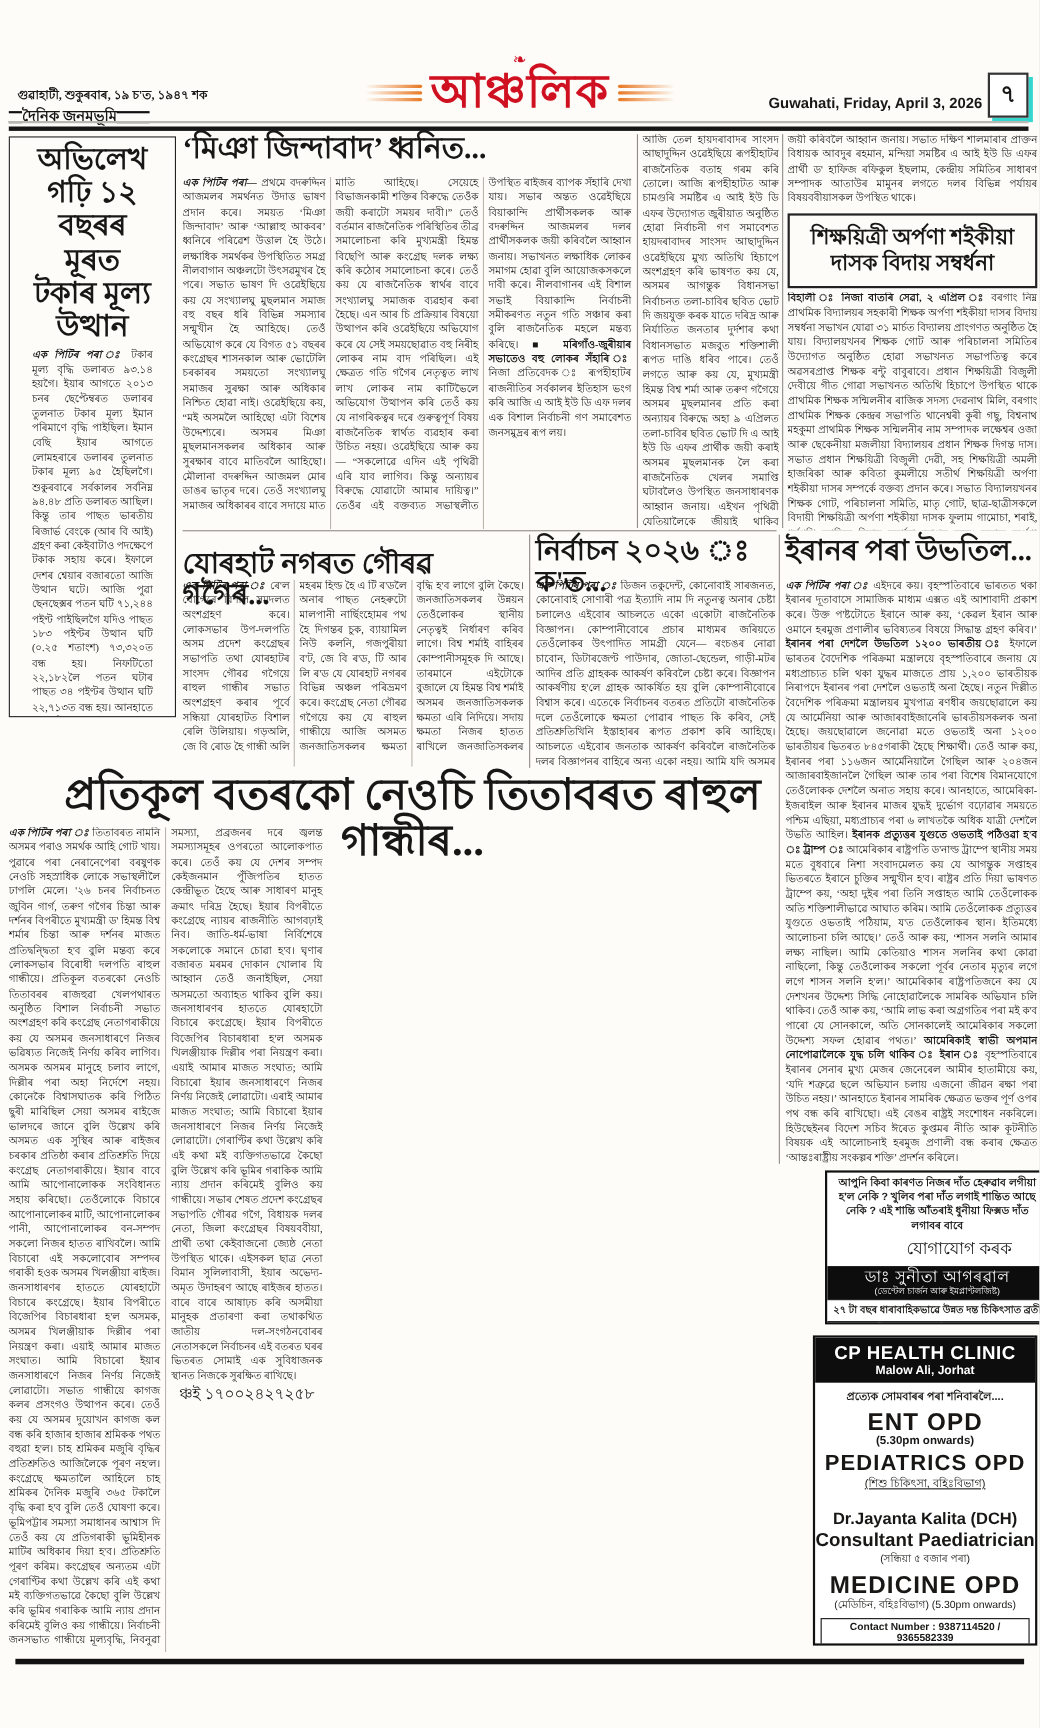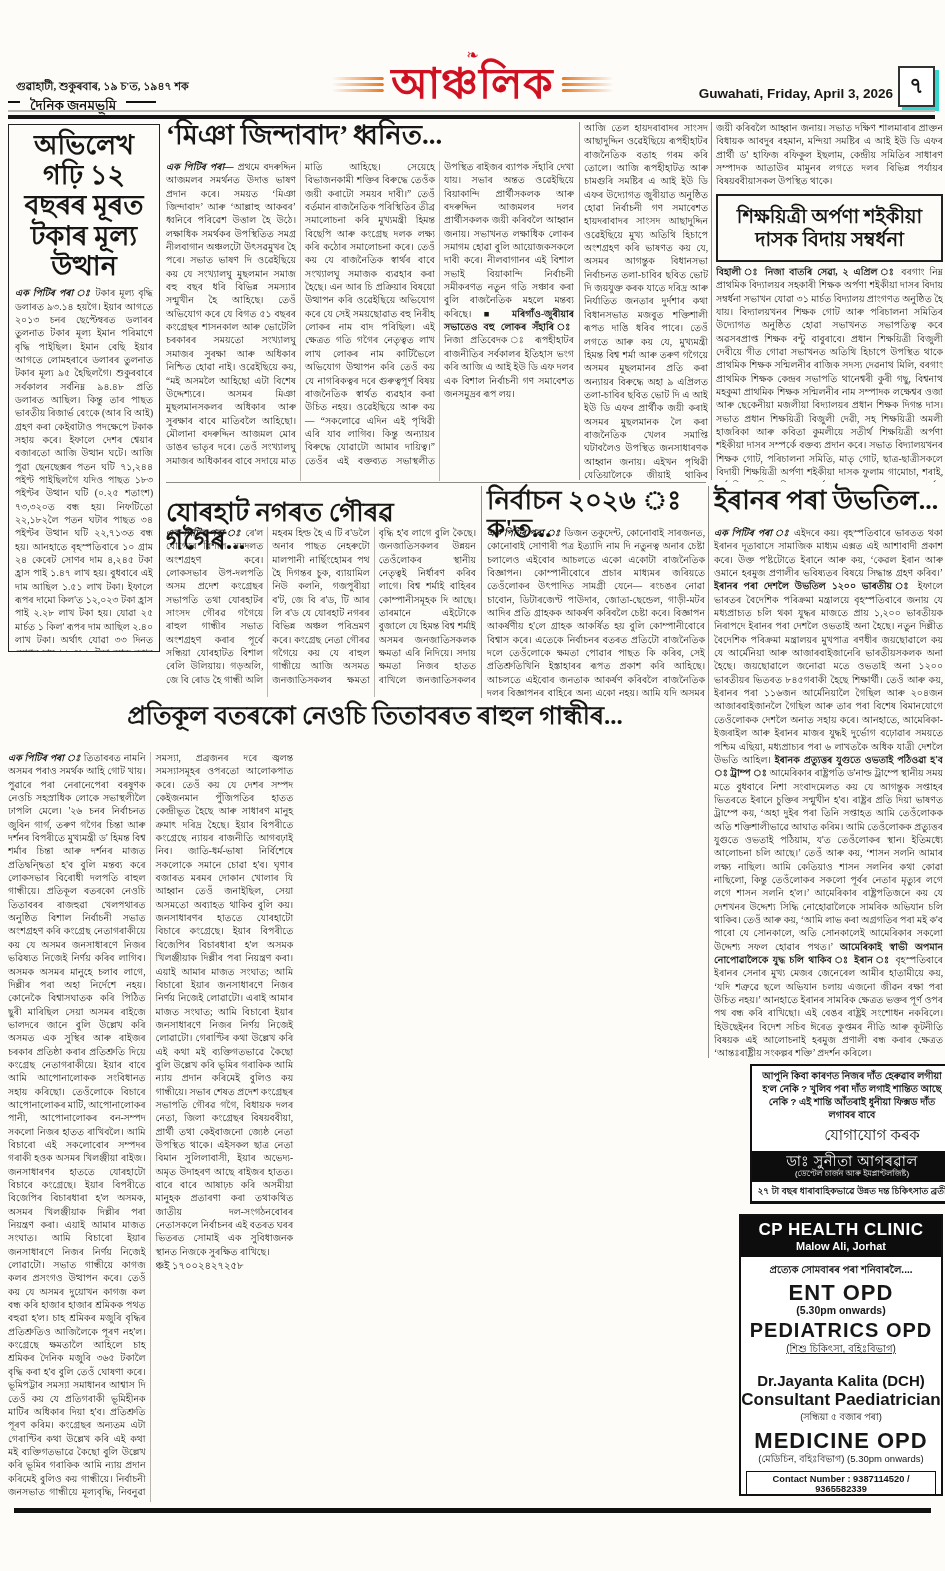--- a/index.html
+++ b/index.html
@@ -12,38 +12,38 @@
   .logo-title{color:#cf1020;font-size:42px;font-weight:bold;line-height:1;letter-spacing:1px;
               text-shadow:0 0 1px #ffd9d9;}
   .orn{display:flex;flex-direction:column;gap:3px;}
   .orn div{height:3px;width:52px;border-radius:2px;}
   .orn-l div{background:linear-gradient(to left,#e87722,rgba(232,119,34,0));}
   .orn-r div{background:linear-gradient(to right,#e87722,rgba(232,119,34,0));}
   .crest{color:#cf1020;font-size:15px;line-height:1;}
   .date-en{font-size:13.5px;font-weight:bold;font-family:"Liberation Sans",sans-serif;}
   .page-box{width:33px;height:37px;background:#fff;border:2px solid #333;box-shadow:4px 4px 0 #35d6ce;
             display:flex;align-items:center;justify-content:center;font-size:22px;font-weight:bold;}
-  .pub-label{display:flex;align-items:center;gap:10px;font-size:13.5px;font-weight:bold;}
+  .pub-label{display:flex;align-items:center;gap:0;font-size:13.5px;font-weight:bold;}
   .dbl{width:12px;height:7px;border-top:2px solid #111;border-bottom:2px solid #111;}
   .main-rule{border-top:2px solid #b9b9b4;border-bottom:4px solid #161616;height:3px;}
   
   .hl{font-weight:bold;line-height:1.08;}
-  .box-art{border:1.6px solid #222;padding:5px 6px;box-sizing:border-box;overflow:hidden;}
+  .box-art{border:1.6px solid #222;padding:5px 20px;box-sizing:border-box;overflow:hidden;}
   .box-art .hl{font-size:27px;text-align:center;line-height:1.12;margin-bottom:6px;}
   .bt{font-size:9.4px;line-height:1.42;text-align:justify;overflow:hidden;}
   .lead{font-weight:bold;font-style:italic;}
   .sub{font-weight:bold;}
   .cols3{column-count:3;column-gap:9px;column-rule:1px solid #b9b5ad;column-fill:auto;}
   .cols5{column-count:5;column-gap:10px;column-rule:1px solid #b9b5ad;column-fill:auto;}
   .vrule{width:1px;background:#8f8c85;}
   .hrule{height:1px;background:#8f8c85;}
   .tbox{border:2px solid #222;display:flex;flex-direction:column;align-items:center;justify-content:center;
         box-sizing:border-box;}
   .tbox .hl{font-size:19.5px;text-align:center;line-height:1.18;}
-  .signoff{display:block;text-align:left;font-size:10px;}
+  .signoff{display:block;text-align:center;font-size:14px;}
   
   .ad{border:2px solid #111;box-sizing:border-box;background:#fff;overflow:hidden;
       font-family:"Liberation Sans","DejaVu Sans",sans-serif;}
   .ad-dental .intro{font-size:9.6px;font-weight:bold;text-align:center;line-height:1.35;padding:4px 3px 1px;}
   .ad-dental .contact-line{font-size:15px;text-align:center;padding-bottom:3px;padding-left:40px;}
   .bar{background:#0d0d0d;color:#fff;text-align:center;padding:2px 2px;}
   .bar .big{font-size:14.5px;font-weight:normal;letter-spacing:.5px;line-height:1.15;}
   .bar .small{font-size:8px;line-height:1.2;}
   .exp-strip{font-size:9px;font-weight:bold;text-align:center;padding:2px 1px;border-top:1px solid #111;border-bottom:1px solid #111;}
   .ad-cp .head{background:#0d0d0d;color:#fff;text-align:center;padding:4px 2px 5px;}
@@ -138,21 +138,21 @@
   <div class="abs hl" style="left:487px;top:487px;width:218px;font-size:26px;">নিৰ্বাচন ২০২৬ ঃ ক'ত...</div>
   <div class="abs bt" style="left:487px;top:527px;width:218px;height:170px;">
     <span class="lead">এক পিটিৰ পৰা ঃ </span><span>ডিজন তকুদেন্ট, কোনোবাই সাৰজনত, কোনোবাই সোণাৰী পত্ৰ ইত্যাদি নাম দি নতুনত্ব অনাৰ চেষ্টা চলালেও এইবোৰ আচলতে একো একোটা ৰাজনৈতিক বিজ্ঞাপন। কোম্পানীবোৰে প্ৰচাৰ মাধ্যমৰ জৰিয়তে তেওঁলোকৰ উৎপাদিত সামগ্ৰী যেনে— ৰংচঙৰ নোৱা চাবোন, ডিটাৰজেণ্ট পাউদাৰ, জোতা-ছেন্ডেল, গাড়ী-মটৰ আদিৰ প্ৰতি গ্ৰাহকক আকৰ্ষণ কৰিবলৈ চেষ্টা কৰে। বিজ্ঞাপন আকৰ্ষণীয় হ'লে গ্ৰাহক আকৰ্ষিত হয় বুলি কোম্পানীবোৰে বিশ্বাস কৰে। এতেকে নিৰ্বাচনৰ বতৰত প্ৰতিটো ৰাজনৈতিক দলে তেওঁলোকে ক্ষমতা পোৱাৰ পাছত কি কৰিব, সেই প্ৰতিশ্ৰুতিখিনি ইস্তাহাৰৰ ৰূপত প্ৰকাশ কৰি আহিছে। আচলতে এইবোৰ জনতাক আকৰ্ষণ কৰিবলৈ ৰাজনৈতিক দলৰ বিজ্ঞাপনৰ বাহিৰে অন্য একো নহয়। আমি যদি অসমৰ ক্ষেত্ৰত চাওঁ, প্ৰথম ৰাজনৈতিক দলকেইটাই তিনি দশকৰ পূৰ্বে নিৰ্বাচনী ইস্তাহাৰত যিবোৰ প্ৰতিশ্ৰুতি দিছিল, সেই প্ৰতিশ্ৰুতিবোৰেই মূলতে আজিও একেই আছে। অৰ্থাৎ অসমৰ জনসাধাৰণৰ সন্মুখত প্ৰথম সমস্যা হিচাপে থকা বান, খহনীয়া, নিবনুৱা, অবৈধ প্ৰব্ৰজন, আৰ্থিক প্ৰত্যাহ্বান, ভূমিৰ সমস্যা, সম্পদৰ সুৰক্ষণ আদি বিষয়বোৰৰ কোনো গ্ৰহণযোগ্য সমাধান স্বাধীনতাৰ পৰৱৰ্তী সময়তে নহ'ল।</span>
   </div>
 
   <div class="abs hl" style="left:714px;top:487px;width:229px;font-size:26px;">ইৰানৰ পৰা উভতিল...</div>
   <div class="abs bt" style="left:714px;top:527px;width:229px;height:530px;">
     <span class="lead">এক পিটিৰ পৰা ঃ </span><span>এইদৰে কয়। বৃহস্পতিবাৰে ভাৰতত থকা ইৰানৰ দূতাবাসে সামাজিক মাধ্যম এক্সত এই আশাবাদী প্ৰকাশ কৰে। উক্ত প'ষ্টটোতে ইৰানে আৰু কয়, ‘কেৱল ইৰান আৰু ওমানে হৰমুজ প্ৰণালীৰ ভবিষ্যতৰ বিষয়ে সিদ্ধান্ত গ্ৰহণ কৰিব।’ </span><span class="sub">ইৰানৰ পৰা দেশলৈ উভতিল ১২০০ ভাৰতীয় ঃ </span><span>ইফালে ভাৰতৰ বৈদেশিক পৰিক্ৰমা মন্ত্ৰালয়ে বৃহস্পতিবাৰে জনায় যে মধ্যপ্ৰাচ্যত চলি থকা যুদ্ধৰ মাজতে প্ৰায় ১,২০০ ভাৰতীয়ক নিৰাপদে ইৰানৰ পৰা দেশলৈ ওভতাই অনা হৈছে। নতুন দিল্লীত বৈদেশিক পৰিক্ৰমা মন্ত্ৰালয়ৰ মুখপাত্ৰ ৰণধীৰ জয়ছোৱালে কয় যে আৰ্মেনিয়া আৰু আজাৰবাইজানেৰি ভাৰতীয়সকলক অনা হৈছে। জয়ছোৱালে জনোৱা মতে ওভতাই অনা ১২০০ ভাৰতীয়ৰ ভিতৰত ৮৪৫গৰাকী হৈছে শিক্ষাৰ্থী। তেওঁ আৰু কয়, ইৰানৰ পৰা ১১৬জন আৰ্মেনিয়ালৈ গৈছিল আৰু ২০৪জন আজাৰবাইজানলৈ গৈছিল আৰু তাৰ পৰা বিশেষ বিমানযোগে তেওঁলোকক দেশলৈ অনাত সহায় কৰে। আনহাতে, আমেৰিকা-ইজৰাইল আৰু ইৰানৰ মাজৰ যুদ্ধই দুৰ্ভোগ বঢ়োৱাৰ সময়তে পশ্চিম এছিয়া, মধ্যপ্ৰাচ্যৰ পৰা ৬ লাখতকৈ অধিক যাত্ৰী দেশলৈ উভতি আহিল। </span><span class="sub">ইৰানক প্ৰত্যুত্তৰ যুগুতে ওভতাই পঠিওৱা হ'ব ঃ ট্ৰাম্প ঃ </span><span>আমেৰিকাৰ ৰাষ্ট্ৰপতি ড'নাল্ড ট্ৰাম্পে স্থানীয় সময় মতে বুধবাৰে নিশা সংবাদমেলত কয় যে আগন্তুক সপ্তাহৰ ভিতৰতে ইৰানে চুক্তিৰ সন্মুখীন হ'ব। ৰাষ্ট্ৰৰ প্ৰতি দিয়া ভাষণত ট্ৰাম্পে কয়, ‘অহা দুইৰ পৰা তিনি সপ্তাহত আমি তেওঁলোকক অতি শক্তিশালীভাৱে আঘাত কৰিম। আমি তেওঁলোকক প্ৰত্যুত্তৰ যুগুতে ওভতাই পঠিয়াম, য'ত তেওঁলোকৰ স্থান। ইতিমধ্যে আলোচনা চলি আছে।’ তেওঁ আৰু কয়, ‘শাসন সলনি আমাৰ লক্ষ্য নাছিল। আমি কেতিয়াও শাসন সলনিৰ কথা কোৱা নাছিলো, কিন্তু তেওঁলোকৰ সকলো পূৰ্বৰ নেতাৰ মৃত্যুৰ লগে লগে শাসন সলনি হ'ল।’ আমেৰিকাৰ ৰাষ্ট্ৰপতিজনে কয় যে দেশখনৰ উদ্দেশ্য সিদ্ধি নোহোৱালৈকে সামৰিক অভিযান চলি থাকিব। তেওঁ আৰু কয়, ‘আমি লাভ কৰা অগ্ৰগতিৰ পৰা মই ক'ব পাৰো যে সোনকালে, অতি সোনকালেই আমেৰিকাৰ সকলো উদ্দেশ্য সফল হোৱাৰ পথত।’ </span><span class="sub">আমেৰিকাই স্বাভী অপমান নোপোৱালৈকে যুদ্ধ চলি থাকিব ঃ ইৰান ঃ </span><span>বৃহস্পতিবাৰে ইৰানৰ সেনাৰ মুখ্য মেজৰ জেনেৰেল আমীৰ হাতামীয়ে কয়, ‘যদি শত্ৰুৱে ছলে অভিযান চলায় এজনো জীৱন ৰক্ষা পৰা উচিত নহয়।’ আনহাতে ইৰানৰ সামৰিক ক্ষেত্ৰত ভক্তৰ পূৰ্ণ ওপৰ পথ বন্ধ কৰি ৰাখিছো। এই বেঙৰ ৰাষ্ট্ৰই সংশোধন নকৰিলে। হিউছেইনৰ বিদেশ সচিব ঈৰেত কুপ্তমৰ নীতি আৰু কূটনীতি বিষয়ক এই আলোচনাই হৰমুজ প্ৰণালী বন্ধ কৰাৰ ক্ষেত্ৰত ‘আন্তঃৰাষ্ট্ৰীয় সংকল্পৰ শক্তি’ প্ৰদৰ্শন কৰিলে।</span>
   </div>
 
-  <div class="abs hl" style="left:14px;top:702px;width:722px;font-size:25px;text-align:center;">প্ৰতিকূল বতৰকো নেওচি তিতাবৰত ৰাহুল গান্ধীৰ...</div>
+  <div class="abs hl" style="left:14px;top:702px;width:722px;font-size:39px;text-align:center;">প্ৰতিকূল বতৰকো নেওচি তিতাবৰত ৰাহুল গান্ধীৰ...</div>
   <div class="abs bt cols5" style="left:8px;top:752px;width:728px;height:750px;">
     <span class="lead">এক পিটিৰ পৰা ঃ </span><span>তিতাবৰত নামনি অসমৰ পৰাও সমৰ্থক আহি গোট খায়। পুৱাৰে পৰা নেৰানেপেৰা বৰষুণক নেওচি সহস্ৰাধিক লোকে সভাস্থলীলৈ ঢাপলি মেলে। '২৬ চনৰ নিৰ্বাচনত জুবিন গাৰ্গ, তৰুণ গগৈৰ চিন্তা আৰু দৰ্শনৰ বিপৰীতে মুখ্যমন্ত্ৰী ড' হিমন্ত বিশ্ব শৰ্মাৰ চিন্তা আৰু দৰ্শনৰ মাজত প্ৰতিদ্বন্দ্বিতা হ'ব বুলি মন্তব্য কৰে লোকসভাৰ বিৰোধী দলপতি ৰাহুল গান্ধীয়ে। প্ৰতিকূল বতৰকো নেওচি তিতাবৰৰ ৰাজহুৱা খেলপথাৰত অনুষ্ঠিত বিশাল নিৰ্বাচনী সভাত অংশগ্ৰহণ কৰি কংগ্ৰেছ নেতাগৰাকীয়ে কয় যে অসমৰ জনসাধাৰণে নিজৰ ভৱিষ্যত নিজেই নিৰ্ণয় কৰিব লাগিব। অসমক অসমৰ মানুহে চলাব লাগে, দিল্লীৰ পৰা অহা নিৰ্দেশে নহয়। কোনেকৈ বিশ্বাসঘাতক কৰি পিঠিত ছুৰী মাৰিছিল সেয়া অসমৰ ৰাইজে ভালদৰে জানে বুলি উল্লেখ কৰি অসমত এক সুস্থিৰ আৰু ৰাইজৰ চৰকাৰ প্ৰতিষ্ঠা কৰাৰ প্ৰতিশ্ৰুতি দিয়ে কংগ্ৰেছ নেতাগৰাকীয়ে। ইয়াৰ বাবে আমি আপোনালোকক সংবিধানত সহায় কৰিছো। তেওঁলোকে বিচাৰে আপোনালোকৰ মাটি, আপোনালোকৰ পানী, আপোনালোকৰ বন-সম্পদ সকলো নিজৰ হাতত ৰাখিবলৈ। আমি বিচাৰো এই সকলোবোৰ সম্পদৰ গৰাকী হওক অসমৰ খিলঞ্জীয়া ৰাইজ। জনসাধাৰণৰ হাততে যোৰহাটো বিচাৰে কংগ্ৰেছে। ইয়াৰ বিপৰীতে বিজেপিৰ বিচাৰধাৰা হ'ল অসমক, অসমৰ খিলঞ্জীয়াক দিল্লীৰ পৰা নিয়ন্ত্ৰণ কৰা। এয়াই আমাৰ মাজত সংঘাত। আমি বিচাৰো ইয়াৰ জনসাধাৰণে নিজৰ নিৰ্ণয় নিজেই লোৱাটো। সভাত গান্ধীয়ে কাগজ কলৰ প্ৰসংগও উত্থাপন কৰে। তেওঁ কয় যে অসমৰ দুয়োখন কাগজ কল বন্ধ কৰি হাজাৰ হাজাৰ শ্ৰমিকক পথত বহুৱা হ'ল। চাহ শ্ৰমিকৰ মজুৰি বৃদ্ধিৰ প্ৰতিশ্ৰুতিও আজিলৈকে পূৰণ নহ'ল। কংগ্ৰেছে ক্ষমতালৈ আহিলে চাহ শ্ৰমিকৰ দৈনিক মজুৰি ৩৬৫ টকালৈ বৃদ্ধি কৰা হ'ব বুলি তেওঁ ঘোষণা কৰে। ভূমিপট্টাৰ সমস্যা সমাধানৰ আশ্বাস দি তেওঁ কয় যে প্ৰতিগৰাকী ভূমিহীনক মাটিৰ অধিকাৰ দিয়া হ'ব। প্ৰতিশ্ৰুতি পূৰণ কৰিম। কংগ্ৰেছৰ অন্যতম এটা গেৰাণ্টিৰ কথা উল্লেখ কৰি এই কথা মই ব্যক্তিগতভাৱে কৈছো বুলি উল্লেখ কৰি ভূমিৰ গৰাকিক আমি ন্যায় প্ৰদান কৰিমেই বুলিও কয় গান্ধীয়ে। নিৰ্বাচনী জনসভাত গান্ধীয়ে মূল্যবৃদ্ধি, নিবনুৱা সমস্যা, প্ৰব্ৰজনৰ দৰে জ্বলন্ত সমস্যাসমূহৰ ওপৰতো আলোকপাত কৰে। তেওঁ কয় যে দেশৰ সম্পদ কেইজনমান পুঁজিপতিৰ হাতত কেন্দ্ৰীভূত হৈছে আৰু সাধাৰণ মানুহ ক্ৰমাৎ দৰিদ্ৰ হৈছে। ইয়াৰ বিপৰীতে কংগ্ৰেছে ন্যায়ৰ ৰাজনীতি আগবঢ়াই নিব। জাতি-ধৰ্ম-ভাষা নিৰ্বিশেষে সকলোকে সমানে চোৱা হ'ব। ঘৃণাৰ বজাৰত মৰমৰ দোকান খোলাৰ যি আহ্বান তেওঁ জনাইছিল, সেয়া অসমতো অব্যাহত থাকিব বুলি কয়। জনসাধাৰণৰ হাততে যোৰহাটো বিচাৰে কংগ্ৰেছে। ইয়াৰ বিপৰীতে বিজেপিৰ বিচাৰধাৰা হ'ল অসমক খিলঞ্জীয়াক দিল্লীৰ পৰা নিয়ন্ত্ৰণ কৰা। এয়াই আমাৰ মাজত সংঘাত; আমি বিচাৰো ইয়াৰ জনসাধাৰণে নিজৰ নিৰ্ণয় নিজেই লোৱাটো। এৰাই আমাৰ মাজত সংঘাত; আমি বিচাৰো ইয়াৰ জনসাধাৰণে নিজৰ নিৰ্ণয় নিজেই লোৱাটো। গেৰাণ্টিৰ কথা উল্লেখ কৰি এই কথা মই ব্যক্তিগতভাৱে কৈছো বুলি উল্লেখ কৰি ভূমিৰ গৰাকিক আমি ন্যায় প্ৰদান কৰিমেই বুলিও কয় গান্ধীয়ে। সভাৰ শেষত প্ৰদেশ কংগ্ৰেছৰ সভাপতি গৌৰৱ গগৈ, বিধায়ক দলৰ নেতা, জিলা কংগ্ৰেছৰ বিষয়ববীয়া, প্ৰাৰ্থী তথা কেইবাজনো জ্যেষ্ঠ নেতা উপস্থিত থাকে। এইসকল ছাত্ৰ নেতা বিমান সুলিলাবাসী, ইয়াৰ অভেদ্য-অমৃত উদাহৰণ আছে ৰাইজৰ হাতত। বাৰে বাৰে আষাঢ়চ কৰি অসমীয়া মানুহক প্ৰতাৰণা কৰা তথাকথিত জাতীয় দল-সংগঠনবোৰৰ নেতাসকলে নিৰ্বাচনৰ এই বতৰত ঘৰৰ ভিতৰত সোমাই এক সুবিধাজনক স্থানত নিজকে সুৰক্ষিত ৰাখিছে। </span>
     <span class="signoff">ঞ্চই ১৭০০২৪২৭২৫৮</span>
   </div>
 
   <div class="abs ad ad-dental" style="left:739px;top:1064px;width:204px;height:140px;margin-left:11px;">
     <div class="intro">আপুনি কিবা কাৰণত নিজৰ দাঁত হেৰুৱাব লগীয়া হ'ল নেকি ? খুলিব পৰা দাঁত লগাই শান্তিত আছে নেকি ? এই শান্তি আঁতৰাই ধুনীয়া ফিক্সড দাঁত লগাবৰ বাবে</div>
     <div class="contact-line">যোগাযোগ কৰক</div>
     <div class="bar">
       <div class="big">ডাঃ সুনীতা আগৰৱাল</div>

